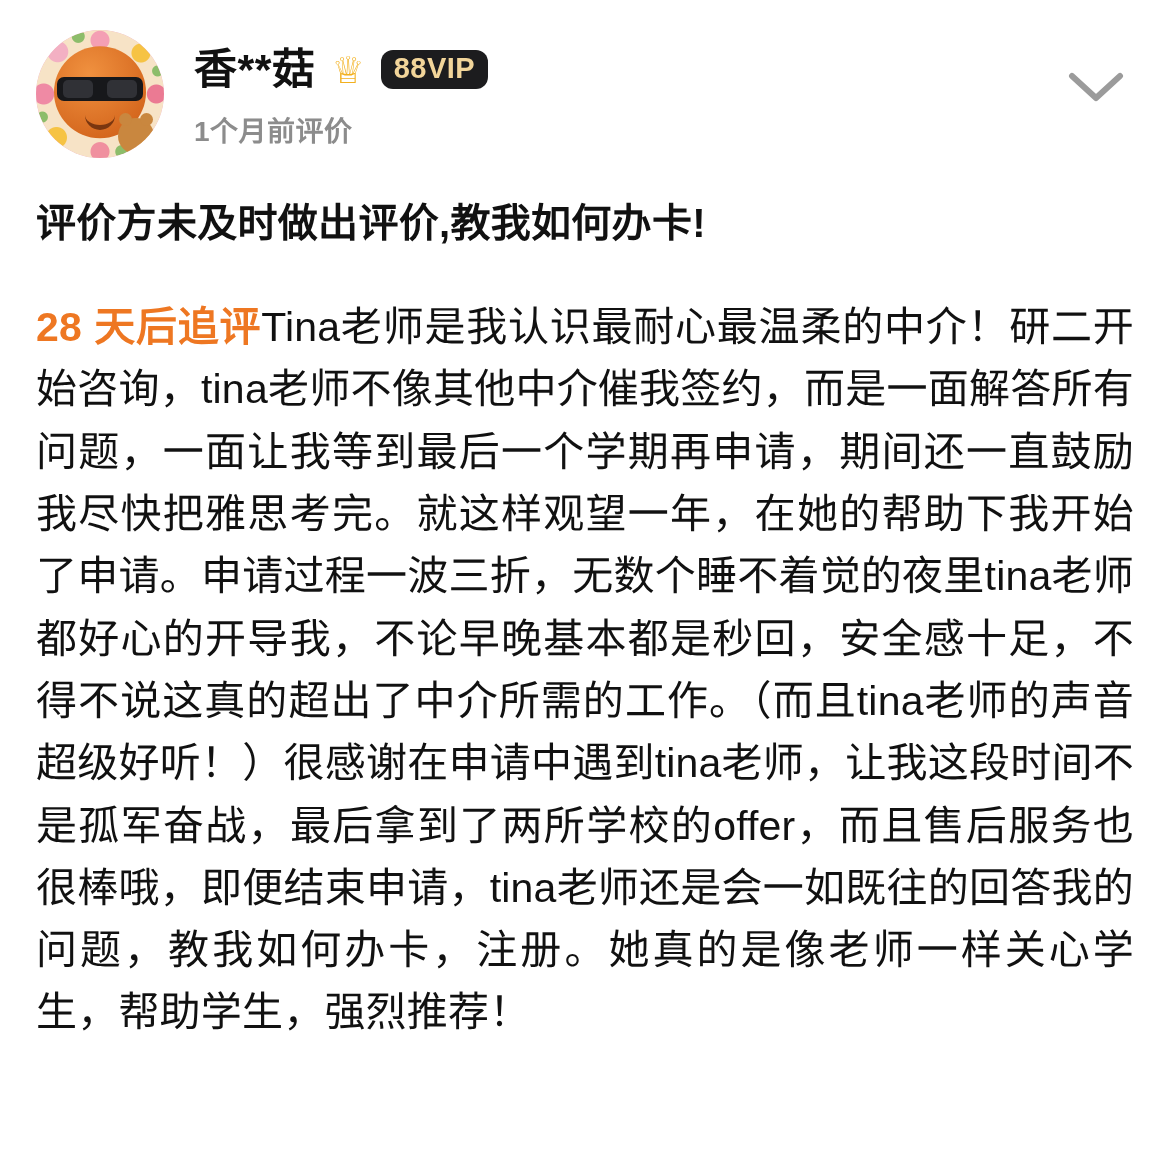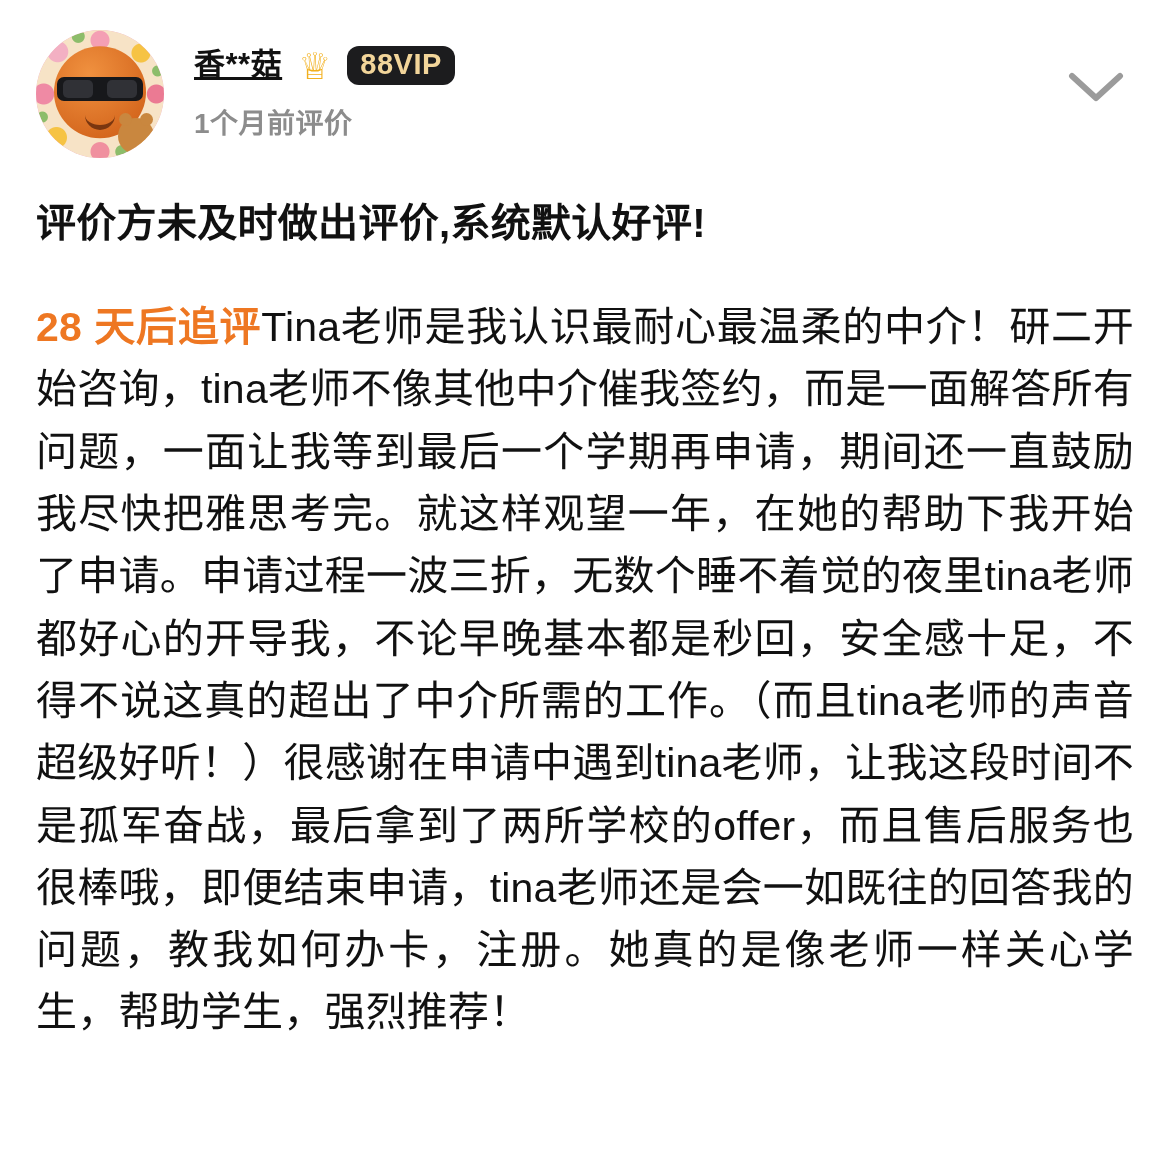--- a/index.html
+++ b/index.html
@@ -130,27 +130,26 @@
     padding-top: 16px;
     flex: 1 1 auto;
     min-width: 0;
   }
   .name-row {
     display: flex;
     align-items: center;
     gap: 16px;
   }
   .username {
-    font-size: 31px;
+    font-size: 43px;
     font-weight: 700;
     color: #111111;
     letter-spacing: 0.5px;
     line-height: 1.1;
     white-space: nowrap;
-    text-decoration: underline;
   }
   .crown-icon {
     font-size: 37px;
     line-height: 1;
     color: #f2b01e;
     position: relative;
     top: 1px;
   }
   .vip-badge {
     display: inline-flex;
@@ -238,19 +237,19 @@
       <div class="review-time">1个月前评价</div>
     </div>
 
     <div class="chevron-btn">
       <svg width="56" height="34" viewBox="0 0 56 34" aria-hidden="true">
         <path d="M4 5 L28 27 L52 5" fill="none" stroke="#9b9b9b" stroke-width="6" stroke-linecap="round" stroke-linejoin="round"></path>
       </svg>
     </div>
   </div>
 
-  <div class="first-comment">评价方未及时做出评价,系统默认好评!</div>
+  <div class="first-comment">评价方未及时做出评价,教我如何办卡!</div>
 
   <div class="append-block">
     <span class="append-label">28 天后追评</span><span class="append-text">Tina老师是我认识最耐心最温柔的中介！研二开始咨询，tina老师不像其他中介催我签约，而是一面解答所有问题，一面让我等到最后一个学期再申请，期间还一直鼓励我尽快把雅思考完。就这样观望一年，在她的帮助下我开始了申请。申请过程一波三折，无数个睡不着觉的夜里tina老师都好心的开导我，不论早晚基本都是秒回，安全感十足，不得不说这真的超出了中介所需的工作。（而且tina老师的声音超级好听！）很感谢在申请中遇到tina老师，让我这段时间不是孤军奋战，最后拿到了两所学校的offer，而且售后服务也很棒哦，即便结束申请，tina老师还是会一如既往的回答我的问题，教我如何办卡，注册。她真的是像老师一样关心学生，帮助学生，强烈推荐！</span>
   </div>
 
 </div>
 
 </body></html>

